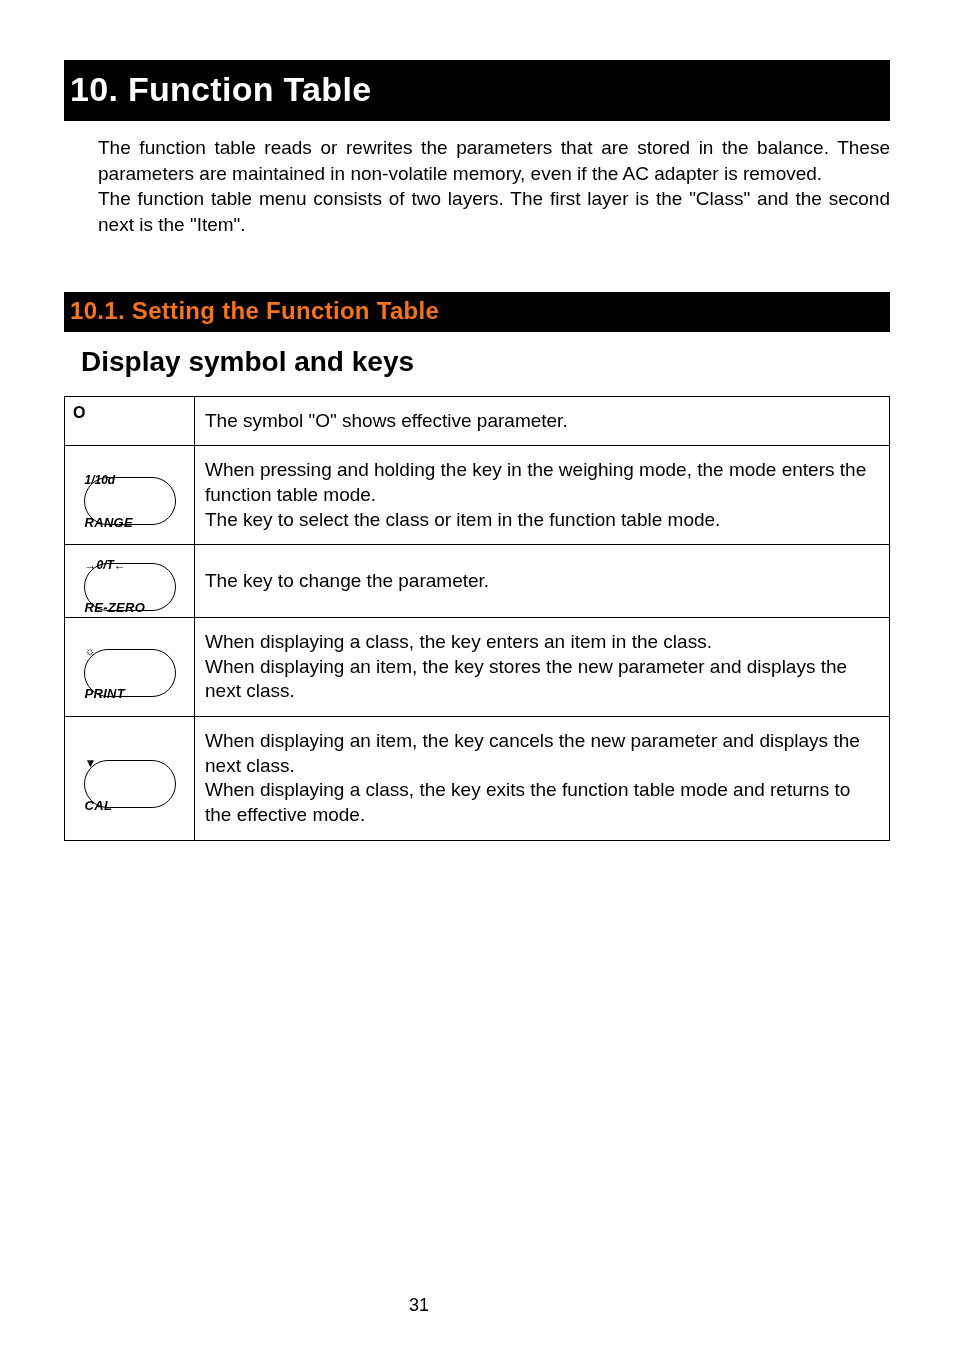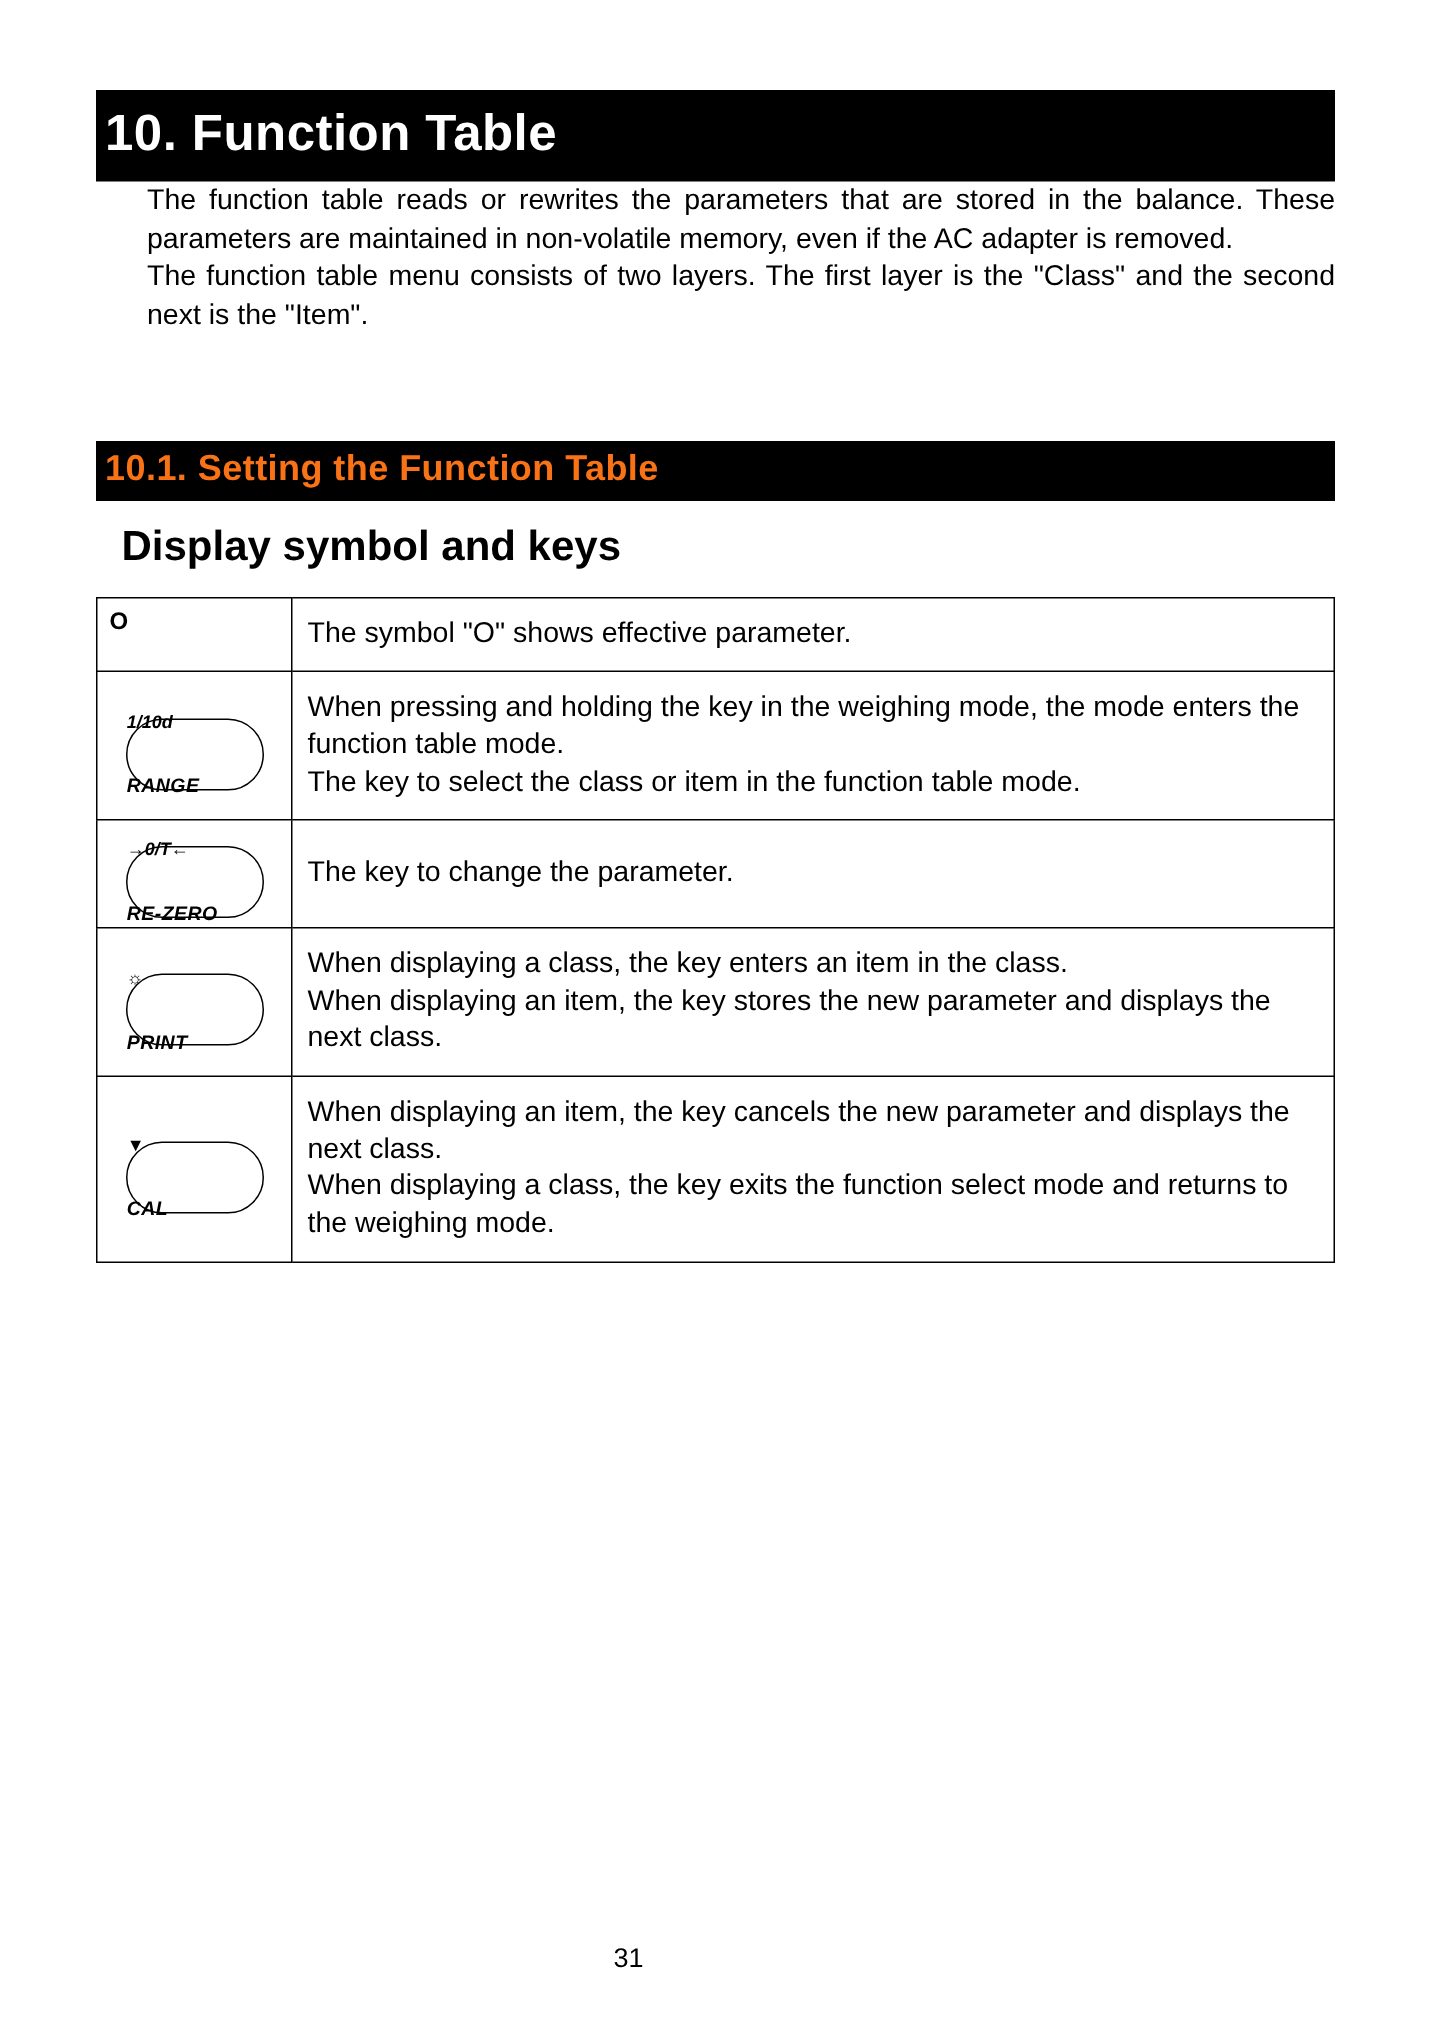--- a/index.html
+++ b/index.html
@@ -10,28 +10,29 @@
     color: #000;
     padding: 60px 64px 40px 64px;
     position: relative;
   }
   .chapter-bar {
     background: #000;
     color: #fff;
     font-weight: bold;
     font-size: 34px;
     padding: 10px 6px 12px 6px;
+    margin-bottom: 14px;
     letter-spacing: 0.3px;
   }
   .intro {
     font-size: 19px;
     line-height: 1.35;
     text-align: justify;
     margin-left: 34px;
-    margin-bottom: 70px;
+    margin-bottom: 54px;
   }
   .section-bar {
     background: #000;
     color: #f97316;
     font-weight: bold;
     font-size: 24px;
     padding: 5px 6px 7px 6px;
     margin-bottom: 14px;
     letter-spacing: 0.3px;
   }
@@ -163,19 +164,19 @@
 
   <tr>
     <td class="icon-cell">
       <div class="key">
         <span class="top" style="font-style:normal;">▼</span>
         <span class="bot">CAL</span>
       </div>
     </td>
     <td>
       <span>When displaying an item, the key cancels the new parameter and displays the next class.</span><br>
-      <span>When displaying a class, the key exits the function select mode and returns to the weighing mode.</span>
+      <span>When displaying a class, the key exits the function table mode and returns to the effective mode.</span>
     </td>
   </tr>
 </tbody>
   </table>
 
 <div class="page-num">31</div>
 
 </body></html>

